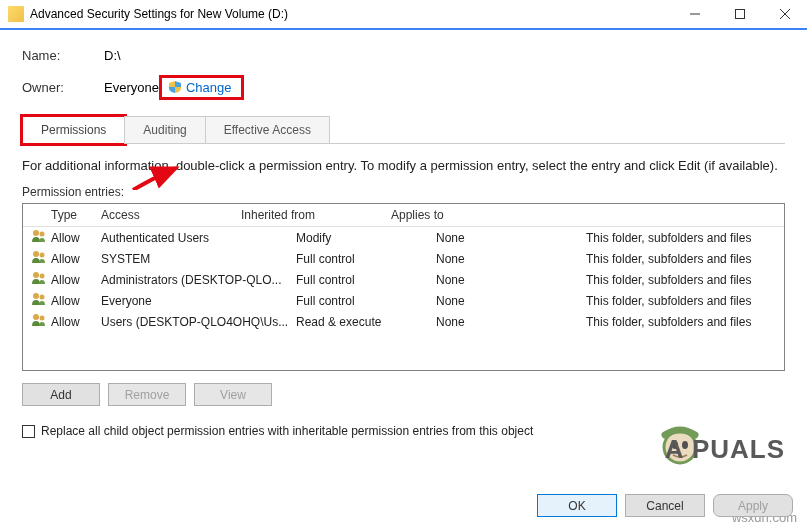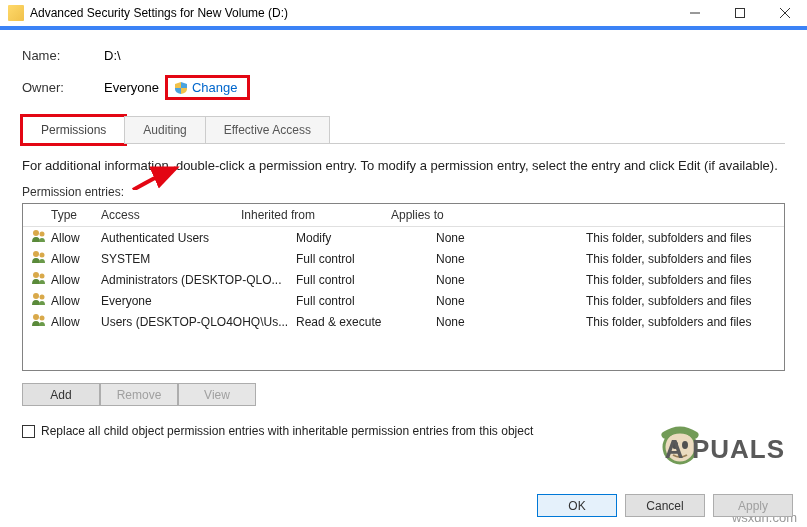--- a/index.html
+++ b/index.html
@@ -10,44 +10,43 @@
       width: 807px;
       height: 527px;
       overflow: hidden;
       position: relative;
     }
     .titlebar {
       display: flex;
       align-items: center;
       height: 30px;
       padding: 0 0 0 8px;
-      border-bottom: 4px solid #3b82f6;
+      border-bottom: 2px solid #3b82f6;
     }
     .titlebar-icon {
       width: 16px; height: 16px;
       background: linear-gradient(135deg, #ffd96a 0%, #f0c14b 100%);
       border-radius: 1px;
       margin-right: 6px;
     }
     .titlebar-title { flex: 1; font-size: 12px; color: #000; }
     .titlebar-btn {
       width: 45px; height: 30px;
       display: flex; align-items: center; justify-content: center;
       color: #333;
     }
     .titlebar-btn svg { width: 10px; height: 10px; }
     .content { padding: 18px 22px 8px 22px; }
     .name-row { display: flex; align-items: center; margin-bottom: 12px; font-size: 13px; }
     .name-label { width: 82px; color: #333; }
     .owner-row { display: flex; align-items: center; margin-bottom: 16px; font-size: 13px; }
     .change-wrap {
-      display: inline-flex; align-items: center;
+      display: inline-flex; align-items: flex-start;
       border: 3px solid #e30613;
       padding: 2px 10px 2px 6px;
-      margin-left: 6px;
     }
     .shield-icon {
       width: 14px; height: 14px; margin-right: 4px;
       display: inline-block;
     }
     .change-link { color: #0066cc; cursor: pointer; font-size: 13px; }
     .tabs {
       display: flex;
       position: relative;
       margin-top: 6px;
@@ -108,21 +107,21 @@
       padding: 2px 0 2px 8px;
       font-size: 12px;
       color: #222;
       align-items: center;
       justify-content: flex-end;
     }
     .user-icon {
       width: 16px; height: 14px;
       display: inline-block;
     }
-    .btn-row { margin-top: 12px; display: flex; }
+    .btn-row { margin-top: 12px; display: flex; gap: 8px; }
     .btn {
       min-width: 78px;
       height: 23px;
       border: 1px solid #adadad;
       background: #e1e1e1;
       font-size: 12px;
       color: #333;
       cursor: pointer;
     }
     .btn:disabled { color: #a0a0a0; background: #e6e6e6; cursor: default; }
@@ -146,21 +145,21 @@
     }
     .dlg-btn {
       min-width: 80px;
       height: 23px;
       border: 1px solid #adadad;
       background: #e1e1e1;
       font-size: 12px;
       color: #333;
     }
     .dlg-btn.primary { border: 1px solid #0078d7; background: #e5f1fb; }
-    .dlg-btn:disabled { color: #a0a0a0; }
+    .dlg-btn:disabled { color: #a0a0a0; border-radius: 7px; }
     .watermark {
       position: absolute;
       right: 92px;
       bottom: 40px;
       opacity: 0.85;
     }
     .watermark-txt {
       position: absolute;
       right: 22px;
       bottom: 62px;

